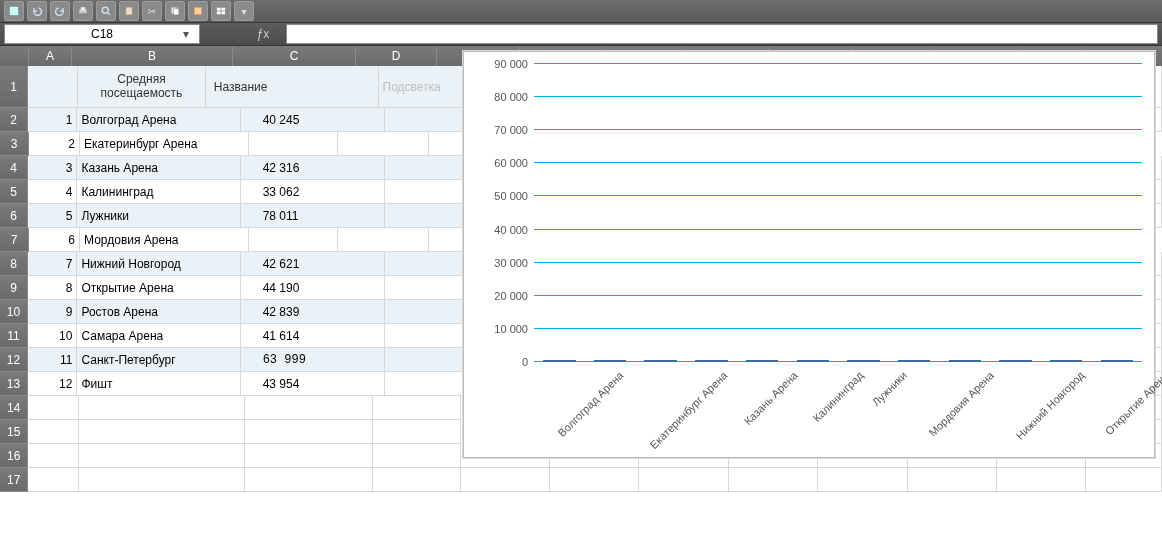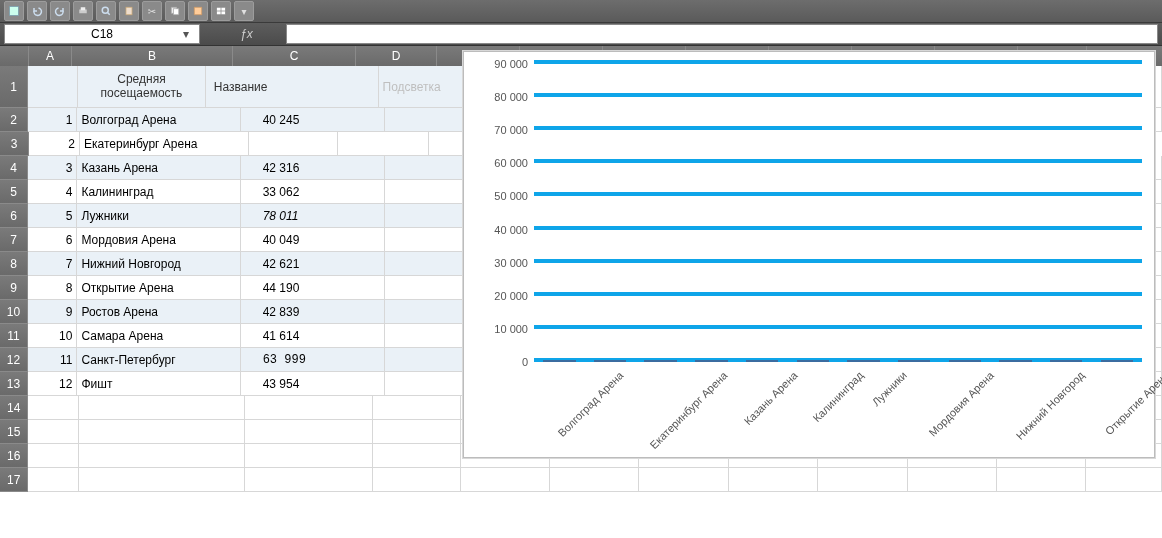--- a/index.html
+++ b/index.html
@@ -7,21 +7,21 @@
 
 
 .toolbar{height:22px;background:linear-gradient(#6d6d6d,#5a5a5a);border-bottom:1px solid #3a3a3a;display:flex;align-items:center;padding:0 4px;gap:3px}
 .tbtn{width:18px;height:18px;background:#8a8a8a;border:1px solid #9c9c9c;border-radius:2px;display:flex;align-items:center;justify-content:center;color:#e0e0e0;font-size:10px}
 .tbtn svg{width:12px;height:12px}
 
 
 .fxbar{height:22px;background:linear-gradient(#5d5d5d,#4b4b4b);border-bottom:1px solid #333;display:flex;align-items:center}
 .namebox{width:194px;height:18px;margin-left:4px;background:#fff;border:1px solid #888;display:flex;align-items:center;justify-content:center;font-size:12px;position:relative}
 .namebox .dd{position:absolute;right:2px;top:2px;width:14px;height:14px;color:#555}
-.fxlabel{width:46px;color:#ccc;font-style:italic}
+.fxlabel{width:46px;text-align:center;color:#ccc;}
 .fxinput{flex:1;height:18px;background:#fff;border:1px solid #888;margin-right:4px}
 
 
 .gridwrap{position:relative;background:#fff}
 .colhdr{display:flex;height:20px;background:linear-gradient(#7a7a7a,#6a6a6a);color:#fff;font-size:12px}
 .corner{width:28px;border-right:1px solid #8a8a8a;background:linear-gradient(#7a7a7a,#6a6a6a)}
 .ch{border-right:1px solid #8a8a8a;display:flex;align-items:center;justify-content:center}
 .rowhdr{width:28px;background:linear-gradient(#7a7a7a,#6a6a6a);color:#fff;display:flex;align-items:center;justify-content:center;border-right:1px solid #8a8a8a;border-bottom:1px solid #8a8a8a}
 
 .gridbody{position:relative}
@@ -33,21 +33,21 @@
 .tblcell.odd{background:#fff}
 .tbl-hdr{background:#eaf1f7;font-weight:400;color:#333}
 .tbl-idx{background:#eaf1f7;text-align:right;justify-content:flex-end}
 .tbl-idx.odd{background:#fff}
 .tbl-val{justify-content:flex-start}
 .dimtxt{color:#bfbfbf}
 
 
 .chartbox{position:absolute;left:463px;top:5px;width:690px;height:405px;background:#fff;border:1px solid #bcbcbc;box-shadow:0 0 0 1px #d8d8d8}
 .plotarea{position:absolute;left:70px;top:12px;right:12px;bottom:95px}
-.grid-line{position:absolute;left:0;right:0;border-top:4px solid #0ea5e9}
+.grid-line{position:absolute;left:0;right:0;border-top:1px solid #0ea5e9}
 .y-lbl{position:absolute;right:100%;margin-right:6px;transform:translateY(-50%);font-size:11px;color:#555;white-space:nowrap}
 .bars{position:absolute;left:0;right:0;bottom:0;top:0;display:flex;align-items:flex-end}
 .barcol{flex:1;display:flex;justify-content:center;align-items:flex-end}
 .bar{width:60%;background:#4f81bd;border:1px solid #3b6ca0}
 .x-lbls{position:absolute;left:70px;right:12px;bottom:4px;top:315px;display:flex}
 .x-lbl{flex:1;display:flex;justify-content:center;align-items:flex-start}
 .x-lbl span{transform:rotate(-45deg);transform-origin:right top;font-size:11px;color:#555;white-space:nowrap;position:relative;right:4px;top:2px}
 
 
 .cA{width:42px}
@@ -217,36 +217,35 @@
         <div class="cell cH"></div>
         <div class="cell cI"></div>
         <div class="cell cJ"></div>
         <div class="cell cK"></div>
         <div class="cell cL"></div>
       </div>
       <div class="row">
         <div class="rowhdr">6</div>
         <div class="cell tbl-idx cA">5</div>
         <div class="cell tblcell tbl-val cB">Лужники</div>
-        <div class="cell tblcell cC" style="padding-left: 22px; font-style: italic;">78 011</div>
+        <div class="cell tblcell cC" style="padding-left: 22px;">78 011</div>
         <div class="cell tblcell cD"></div>
         <div class="cell cE"></div>
         <div class="cell cF"></div>
         <div class="cell cG"></div>
         <div class="cell cH"></div>
         <div class="cell cI"></div>
         <div class="cell cJ"></div>
         <div class="cell cK"></div>
         <div class="cell cL"></div>
       </div>
       <div class="row">
         <div class="rowhdr">7</div>
         <div class="cell tbl-idx cA odd">6</div>
         <div class="cell tblcell tbl-val cB odd">Мордовия Арена</div>
-        <div class="cell tblcell cC odd" style="padding-left: 22px;">40 049</div>
         <div class="cell tblcell cD odd"></div>
         <div class="cell cE"></div>
         <div class="cell cF"></div>
         <div class="cell cG"></div>
         <div class="cell cH"></div>
         <div class="cell cI"></div>
         <div class="cell cJ"></div>
         <div class="cell cK"></div>
         <div class="cell cL"></div>
       </div>

